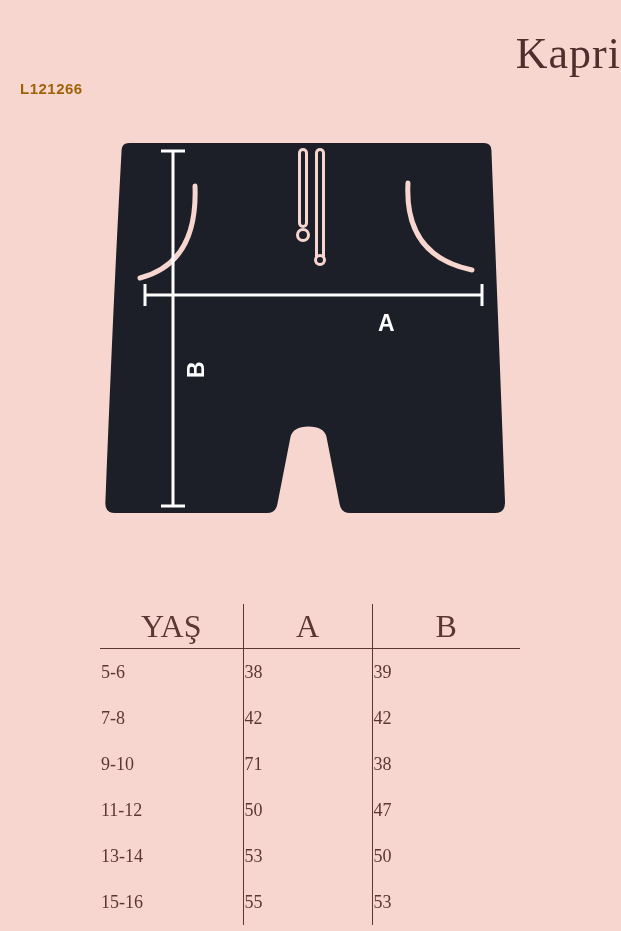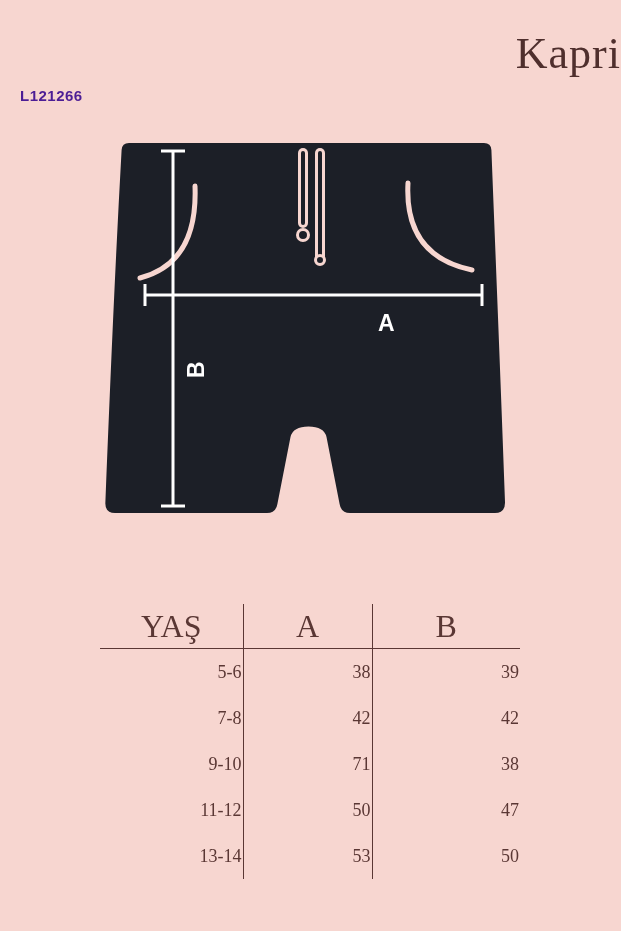--- a/index.html
+++ b/index.html
@@ -8,23 +8,22 @@
     background:#f7d6d0;
     font-family:"Liberation Serif", serif;
     position:relative;
     overflow:hidden;
     color:#53302e;
   }
   .page{position:absolute;inset:0;}
   .product-code{
     position:absolute;left:20px;top:80px;
     font-family:"Liberation Sans", sans-serif;
-    font-weight:bold;font-size:15px;color:#4c1d95;
+    font-weight:bold;font-size:15px;color:#a16207;
     letter-spacing:.5px;
-    margin-top:7px;
   }
   .title{
     position:absolute;left:0;top:28px;width:621px;
     text-align:right;margin:0;
     font-family:"Liberation Serif", serif;
     font-weight:500;font-size:44px;color:#4f2f2d;
     letter-spacing:1px;
   }
   .diagram{
     position:absolute;left:98px;top:138px;width:415px;height:400px;
@@ -46,21 +45,21 @@
   .size-table col.c-age{width:143px;}
   .size-table col.c-a{width:129px;}
   .size-table col.c-b{width:148px;}
   .size-table th{
     font-weight:normal;font-size:32px;
     height:42px;text-align:center;vertical-align:middle;
     border-bottom:1.5px solid #5a3734;
   }
   .size-table td{
     font-size:18px;height:44px;
-    text-align:right;vertical-align:middle;
+    text-align:left;vertical-align:middle;
   }
   .size-table th:nth-child(2), .size-table td:nth-child(2){
     border-left:1.5px solid #5a3734;
     border-right:1.5px solid #5a3734;
   }
 </style>
 </head>
 <body>
 
 <div class="page">
@@ -144,16 +143,21 @@
         <tr>
           <td>11-12</td>
           <td>50</td>
           <td>47</td>
         </tr>
         <tr>
           <td>13-14</td>
           <td>53</td>
           <td>50</td>
         </tr>
+        <tr>
+          <td>15-16</td>
+          <td>55</td>
+          <td>53</td>
+        </tr>
       </tbody>
   </table>
 
 </div>
 
 </body></html>

